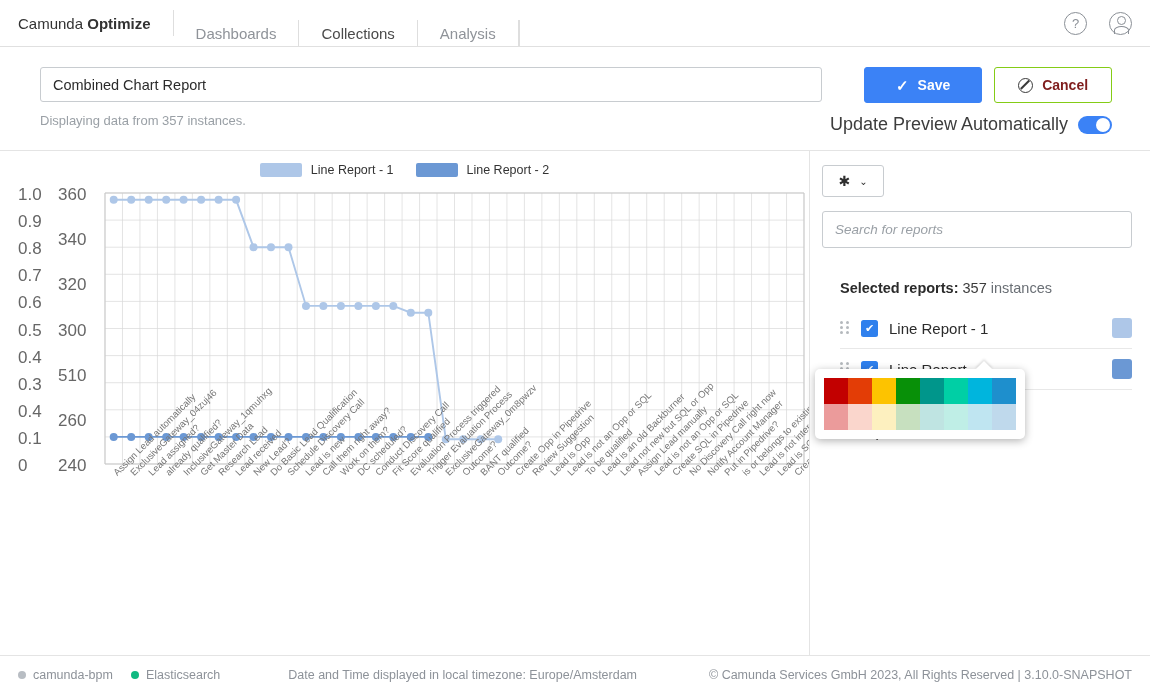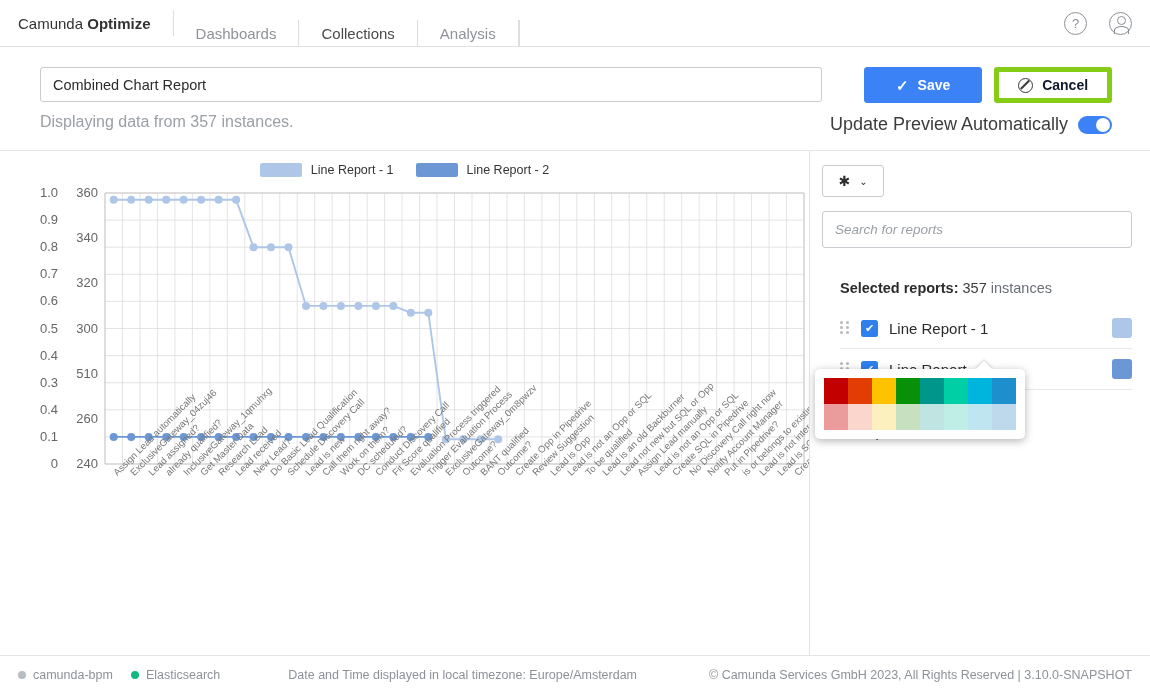--- a/index.html
+++ b/index.html
@@ -61,33 +61,33 @@
     height: 104px;
   }
   .header-left { flex: 1; max-width: 790px; }
   .title-input {
     width: 782px; height: 35px;
     border: 1px solid #c8ccd0; border-radius: 3px;
     padding: 0 12px; font-size: 14.5px; color: #2b2b2b;
     font-family: "Liberation Sans", sans-serif;
     background: #fff; outline: none;
   }
-  .subtitle { font-size: 16px; color: #9aa0a6; margin-top: 11px; }
+  .subtitle { font-size: 13px; color: #9aa0a6; margin-top: 11px; }
 
   .header-right { display: flex; flex-direction: column; align-items: flex-end; }
   .btn-row { display: flex; gap: 12px; }
   .btn {
     height: 36px; min-width: 118px; border-radius: 3px;
     font-size: 14px; font-weight: bold;
     display: flex; align-items: center; justify-content: center;
     gap: 9px; cursor: pointer; padding: 0 18px;
     font-family: "Liberation Sans", sans-serif;
   }
   .btn-save { background: #3b82f6; color: #fff; border: 1px solid #3b82f6; }
-  .btn-cancel { background: #fff; color: #0f172a; border: 5px solid #84cc16; }
+  .btn-cancel { background: #fff; color: #7f1d1d; border: 1px solid #84cc16; }
   .glyph { font-size: 15px; line-height: 1; }
   .glyph-ban {
     width: 15px; height: 15px; border-radius: 50%;
     border: 1.7px solid #3a3a3a; position: relative; display: inline-block;
   }
   .glyph-ban::after {
     content: ""; position: absolute; left: 0px; top: 5.2px;
     width: 11.6px; height: 1.7px; background: #3a3a3a;
     transform: rotate(-45deg); transform-origin: center;
   }
@@ -118,22 +118,22 @@
   }
   .legend-item { display: flex; align-items: center; gap: 9px; cursor: pointer; }
   .legend-swatch { width: 42px; height: 14px; border-radius: 2px; }
   .legend-text { font-size: 12.5px; color: #333; }
 
   
   .chart-area { position: relative; width: 818px; height: 470px; }
   .chart-svg { position: absolute; left: 0; top: 0; }
 
   .ylabel {
-    position: absolute; font-size: 13px; color: #666;
-    text-align: right; width: 40px;
+    position: absolute; font-size: 17px; color: #666;
+    width: 40px;
   }
   .xlabel-layer { position: absolute; left: 0; top: 0; }
   .xtick {
     position: absolute; font-size: 9.6px; color: #777;
     white-space: nowrap; transform-origin: left top;
     transform: rotate(-45deg);
   }
 
   
   .gear-btn {

